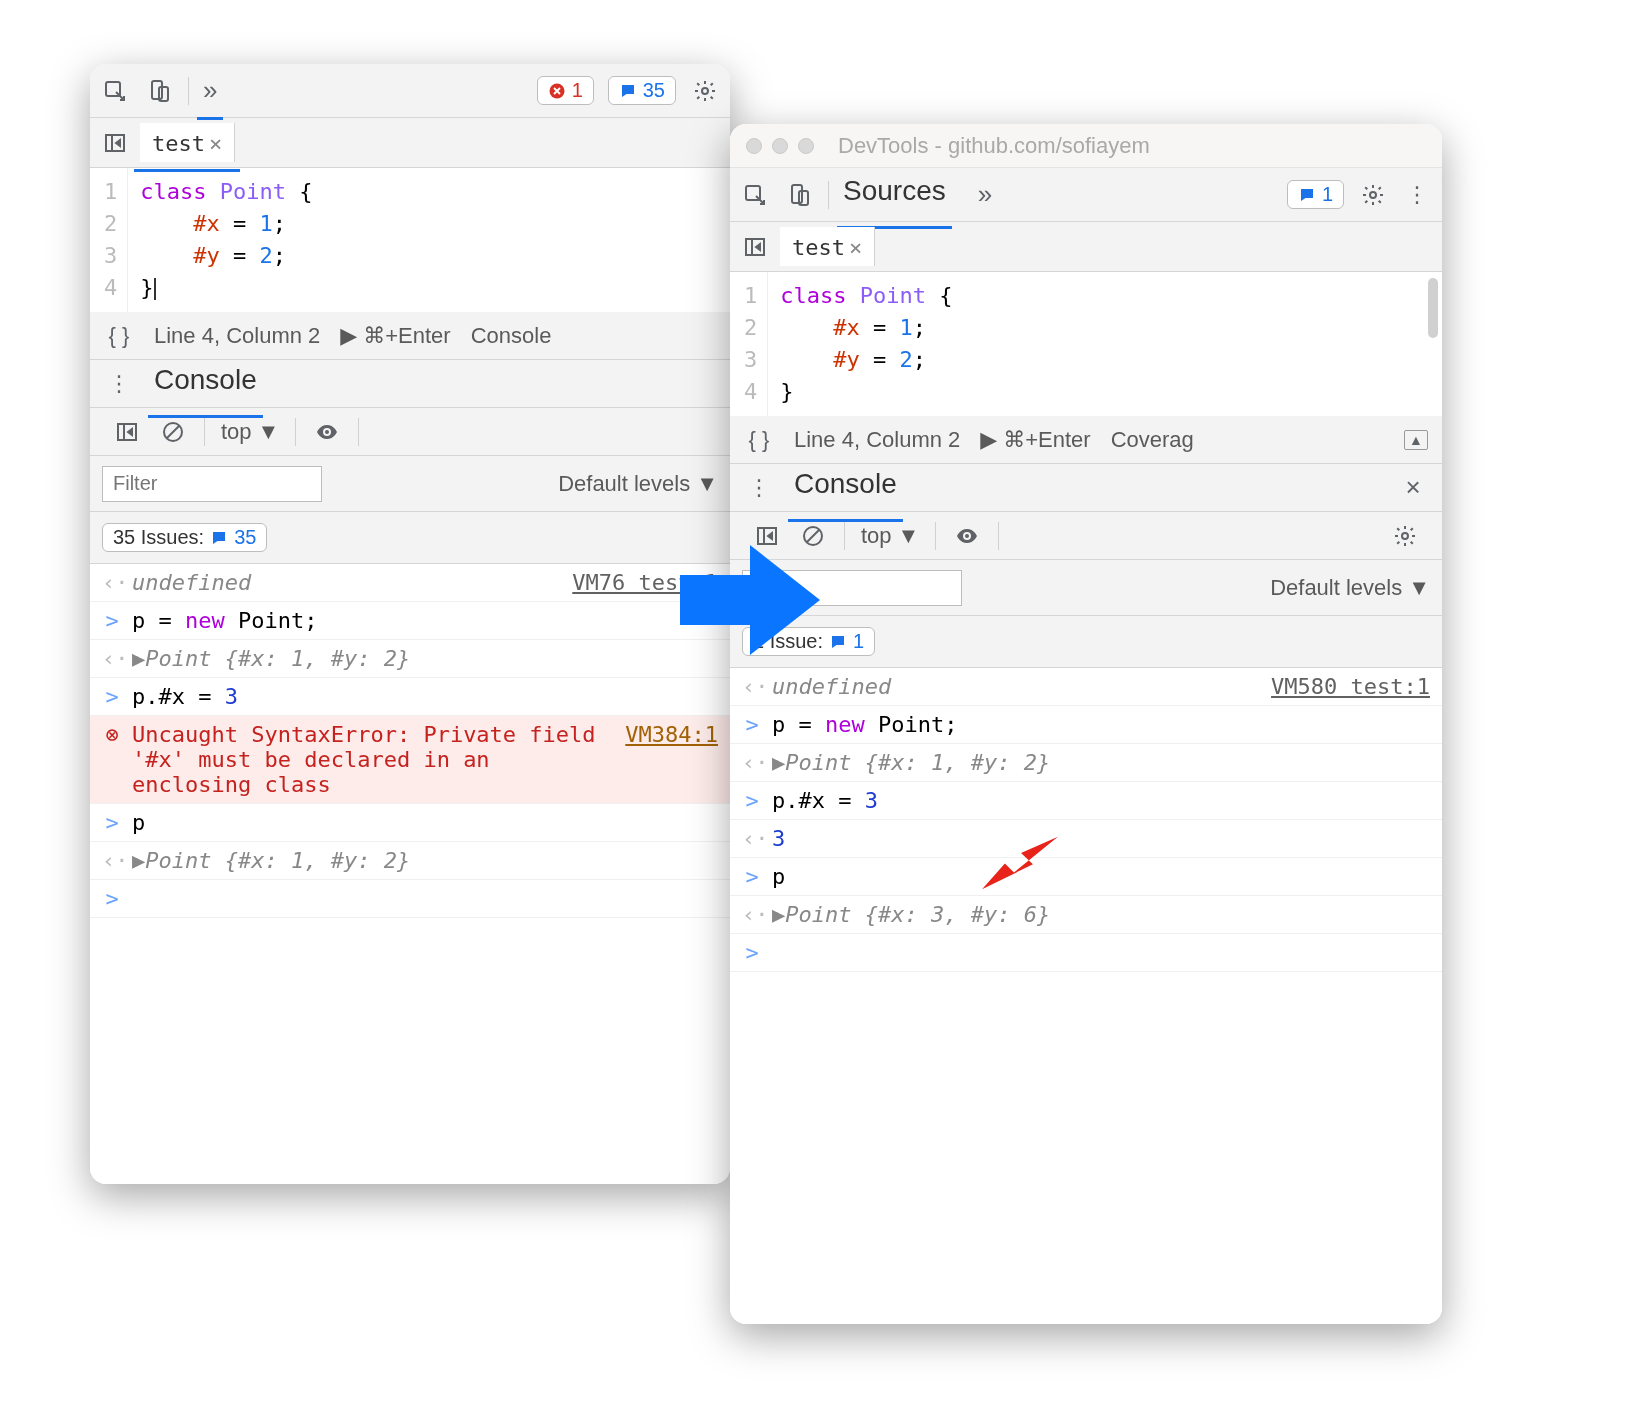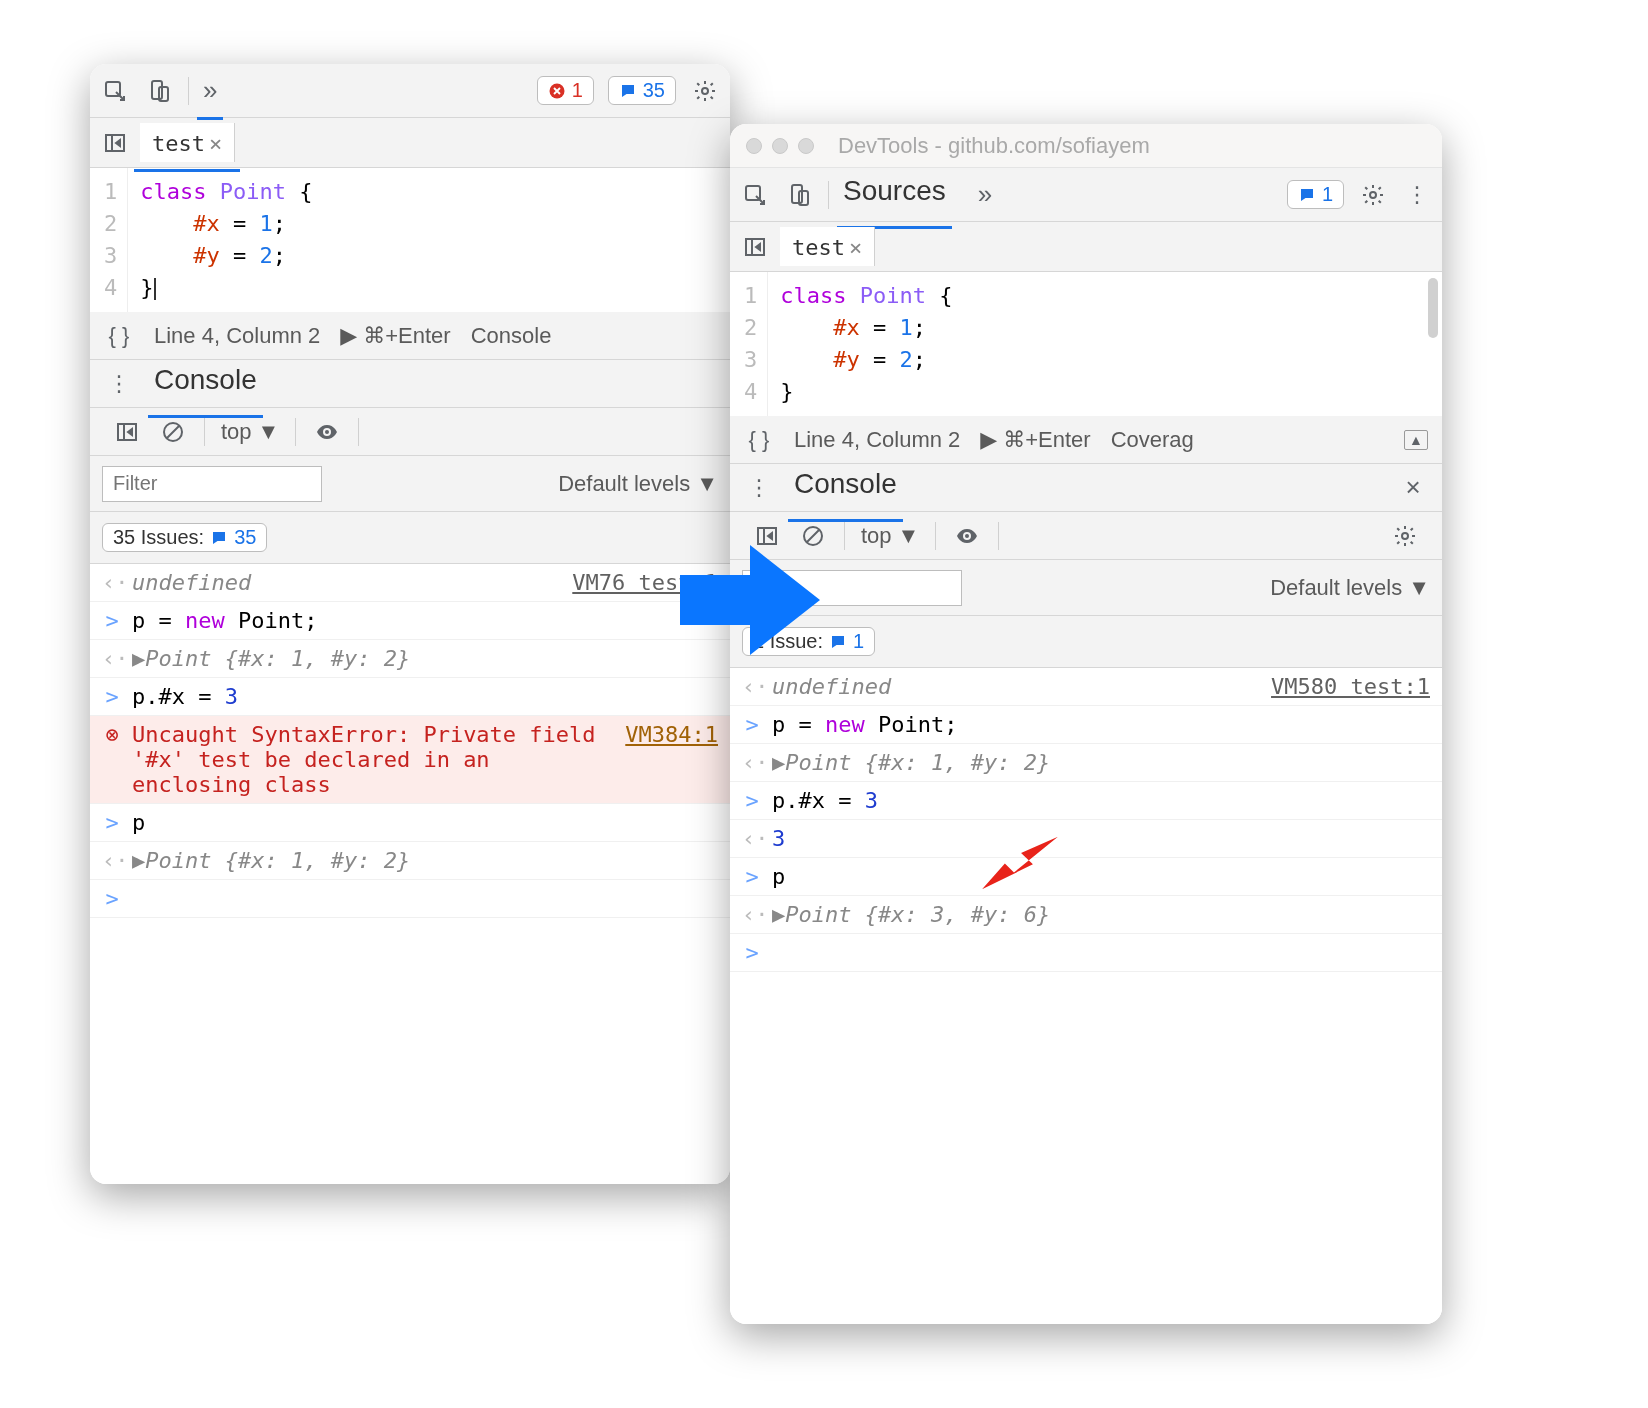--- a/index.html
+++ b/index.html
@@ -305,21 +305,21 @@
     <div class="crow">
       <span class="mk ret">‹·</span>
       <span class="content"><span class="ptr">▶</span><span class="reskey">Point {#x: 1, #y: 2}</span></span>
     </div>
     <div class="crow">
       <span class="mk">&gt;</span>
       <span class="content"><span>p.#x = </span><span class="resnum">3</span></span>
     </div>
     <div class="crow err">
       <span class="mk" style="color:#c5221f;">⊗</span>
-      <span class="content">Uncaught SyntaxError: Private field '#x' test be declared in an enclosing class</span>
+      <span class="content">Uncaught SyntaxError: Private field '#x' must be declared in an enclosing class</span>
       <span class="srclink" style="color:#a16207;">VM384:1</span>
     </div>
     <div class="crow">
       <span class="mk">&gt;</span>
       <span class="content">p</span>
     </div>
     <div class="crow">
       <span class="mk ret">‹·</span>
       <span class="content"><span class="ptr">▶</span><span class="reskey">Point {#x: 1, #y: 2}</span></span>
     </div>

